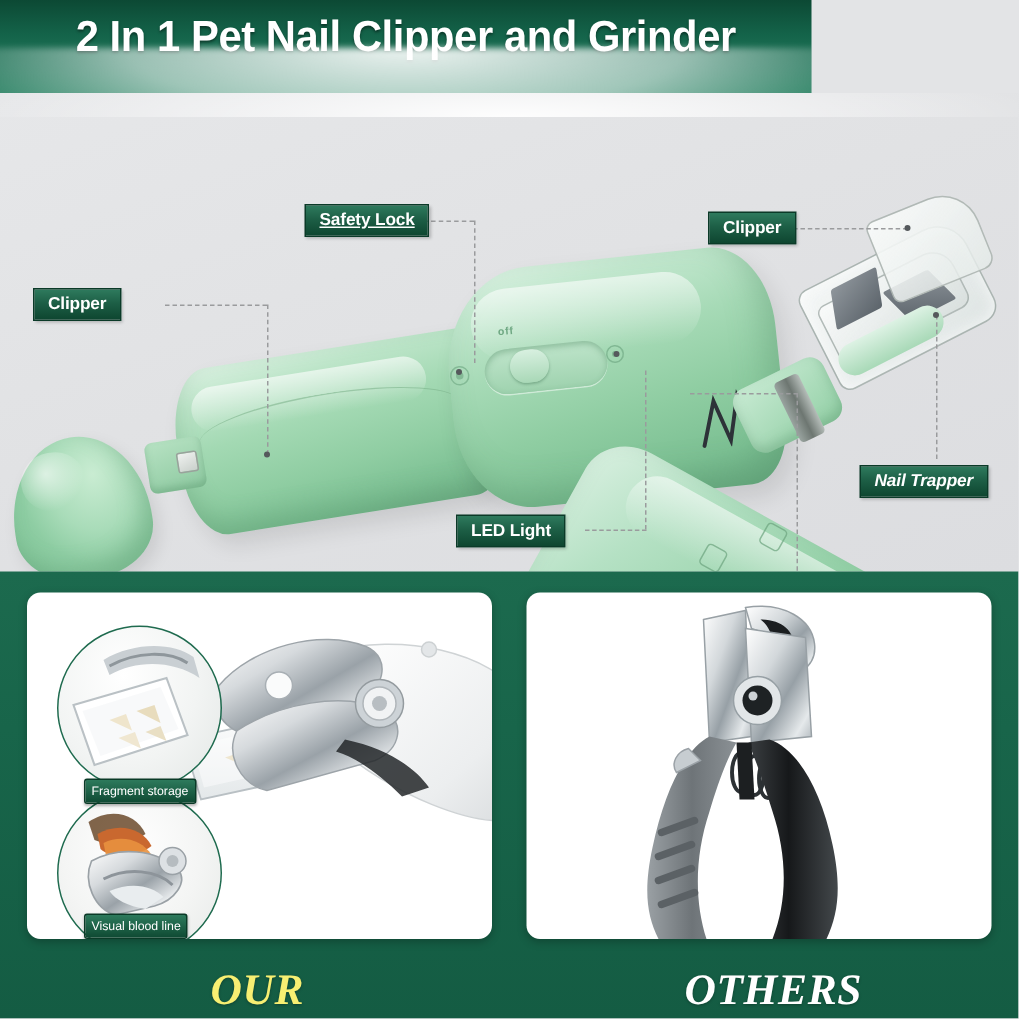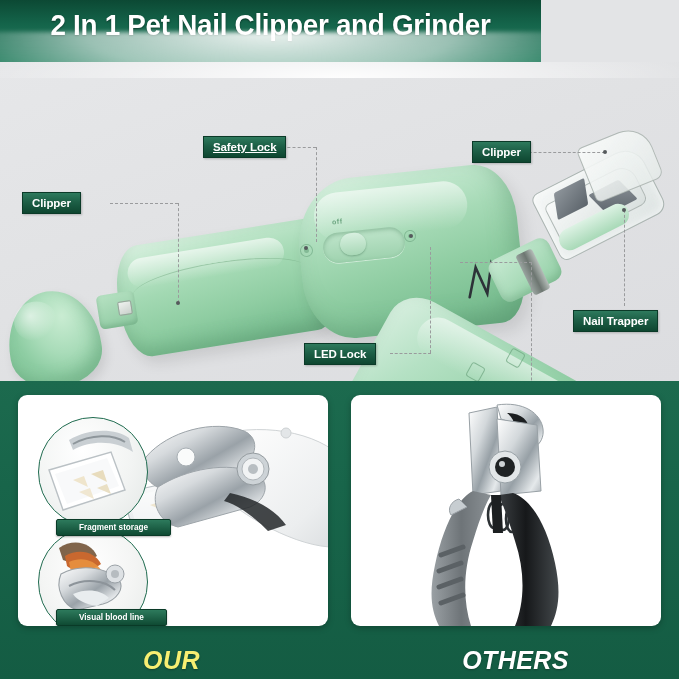--- a/index.html
+++ b/index.html
@@ -257,33 +257,34 @@
     border:1.6px solid #1f6b4f;
   }
   .inset.one { left:20px; top:22px; width:110px; height:110px;
     background:radial-gradient(ellipse at 40% 30%, #ffffff 0%, #f2f4f3 55%, #e2e6e4 100%); }
   .inset.two { left:20px; top:132px; width:110px; height:110px;
     background:radial-gradient(ellipse at 45% 35%, #ffffff 0%, #f4f5f4 55%, #e6e9e7 100%); }
 
   .inset-cap {
     position:absolute; z-index:6;
     background:linear-gradient(180deg,#2d7a5c,#0f4a33);
-    color:#fff; font-size:8.2px; font-weight:bold;
-    padding:3px 22px; white-space:nowrap; border-radius:2px;
+    color:#fff; font-size:8.2px; font-weight:normal;
+    padding:3px 4px; white-space:nowrap; border-radius:2px;
     border:1px solid #0a3a27;
     box-shadow:0 1px 2px rgba(0,0,0,.3);
   }
 
   .cap-block { position:absolute; bottom:4px; width:339px; text-align:center; }
   .cap-block.left  { left:2px; }
   .cap-block.right { left:346px; }
   .cap-title {
-    font-size:25px; font-weight:bold; font-style:italic;
+    font-size:29px; font-weight:bold; font-style:italic;
     line-height:30px; letter-spacing:.4px;
     text-shadow:0 1px 2px rgba(0,0,0,.3);
+    font-family:Liberation Serif, serif;
   }
   .cap-sub {
     font-size:21px; font-weight:bold; line-height:28px;
     letter-spacing:-.2px;
     text-shadow:0 1px 2px rgba(0,0,0,.28);
   }
   .yellow { color:#f7ef72; }
   .white  { color:#ffffff; }
 </style>
 </head>
@@ -350,22 +351,22 @@
     <div class="leader lead-v" style="left:430px; top:185px; height:106px;"></div>
     <div class="dot" style="left:409px; top:172px;"></div>
 
     <div class="leader lead-v" style="left:531px; top:242px; height:96px;"></div>
     <div class="leader lead-v" style="left:531px; top:200px; height:44px;"></div>
     <div class="leader lead-h" style="left:460px; top:200px; width:72px;"></div>
 
     <div class="chip" style="left:22px;  top:130px;">Clipper</div>
     <div class="chip" style="left:203px; top:74px;text-decoration:underline;">Safety Lock</div>
     <div class="chip" style="left:472px; top:79px;">Clipper</div>
-    <div class="chip" style="left:573px; top:248px;">Nail Trapper</div>
-    <div class="chip" style="left:304px; top:281px;">LED Lock</div>
+    <div class="chip" style="left:573px; top:248px;font-style:italic;">Nail Trapper</div>
+    <div class="chip" style="left:304px; top:281px;">LED Light</div>
 
   </div>
 
   <div class="compare">
 
     <div class="panel left">
 
       <svg viewBox="0 0 310 231" width="310" height="231" style="position:absolute;left:0;top:0;">
         <defs>
           <linearGradient id="steel" x1="0" y1="0" x2="1" y2="1">

